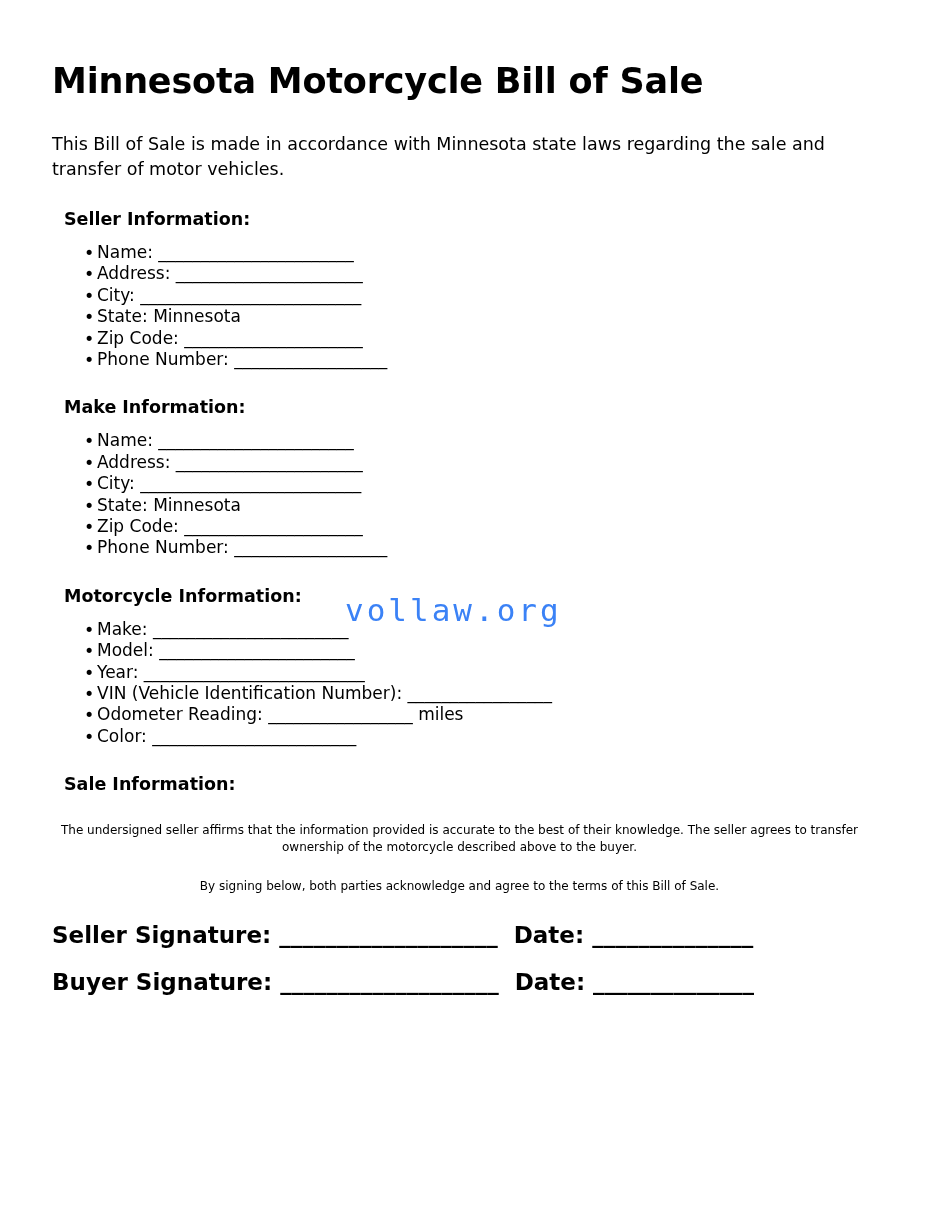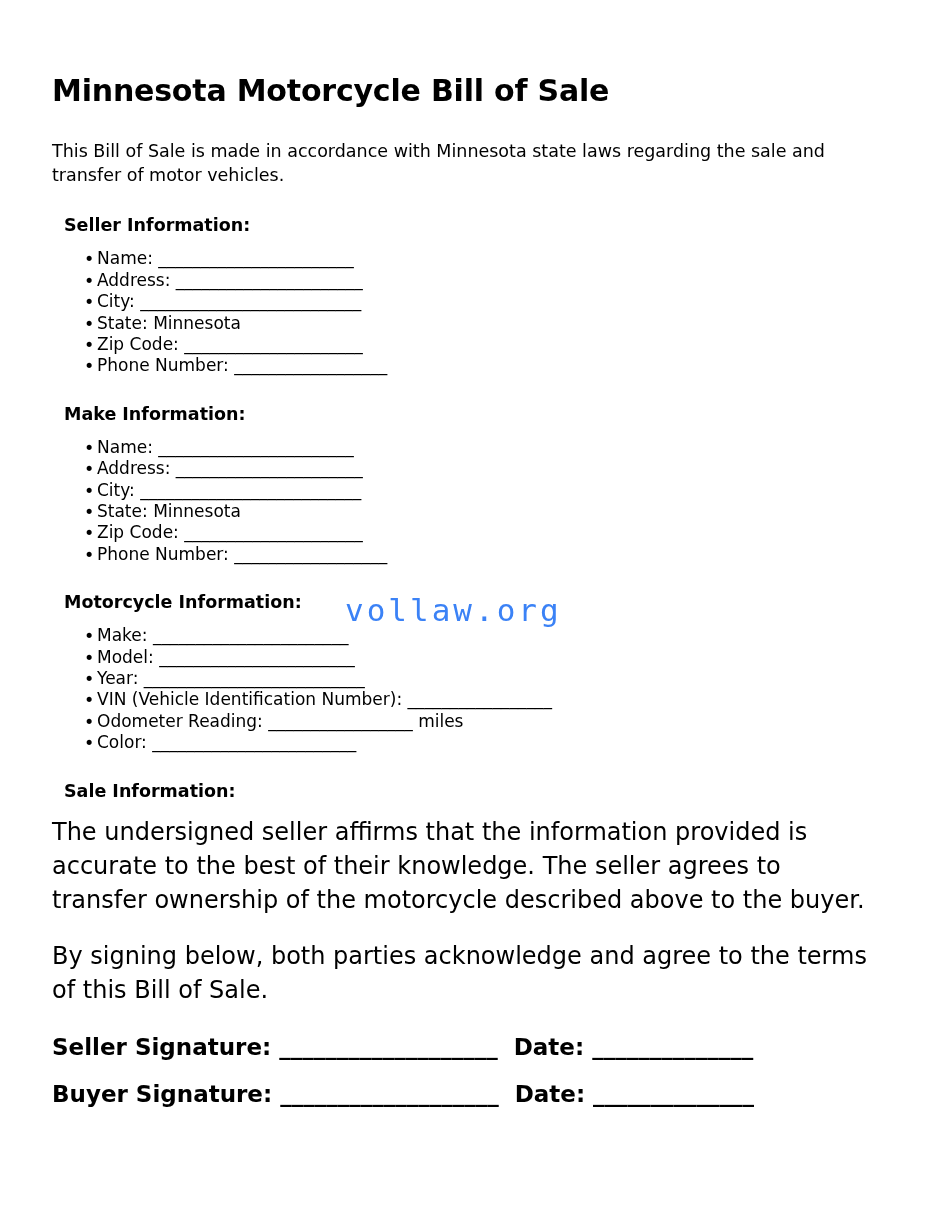--- a/index.html
+++ b/index.html
@@ -16,25 +16,25 @@
   }
   .page {
     position: relative;
     width: 943px;
     height: 1221px;
     box-sizing: border-box;
     padding: 52px 52px 0 52px;
     overflow: hidden;
   }
   .doc-title {
-    font-size: 30px;
+    font-size: 35px;
     font-weight: bold;
     letter-spacing: -0.2px;
     line-height: 1.12;
-    margin: 22px 0 0 0;
+    margin: 10px 0 0 0;
     padding: 0;
   }
   .intro {
     font-size: 17.5px;
     line-height: 1.42;
     margin: 31px 0 0 0;
     max-width: 815px;
   }
   .section-heading {
     font-size: 17.5px;
@@ -55,24 +55,25 @@
   }
   ul.fields li::before {
     content: "\2022";
     position: absolute;
     left: 32px;
     top: 0;
     font-size: 17.5px;
     line-height: 1.26;
   }
   .closing {
-    font-size: 24px;
+    font-size: 12px;
     line-height: 1.42;
-    margin: 14px 0 0 0;
+    margin: 28px 0 0 0;
     max-width: 815px;
+    text-align: center;
   }
   .closing.second {
     margin-top: 22px;
   }
   .sig-row {
     font-size: 23px;
     font-weight: bold;
     margin: 27px 0 0 0;
     white-space: pre;
   }

